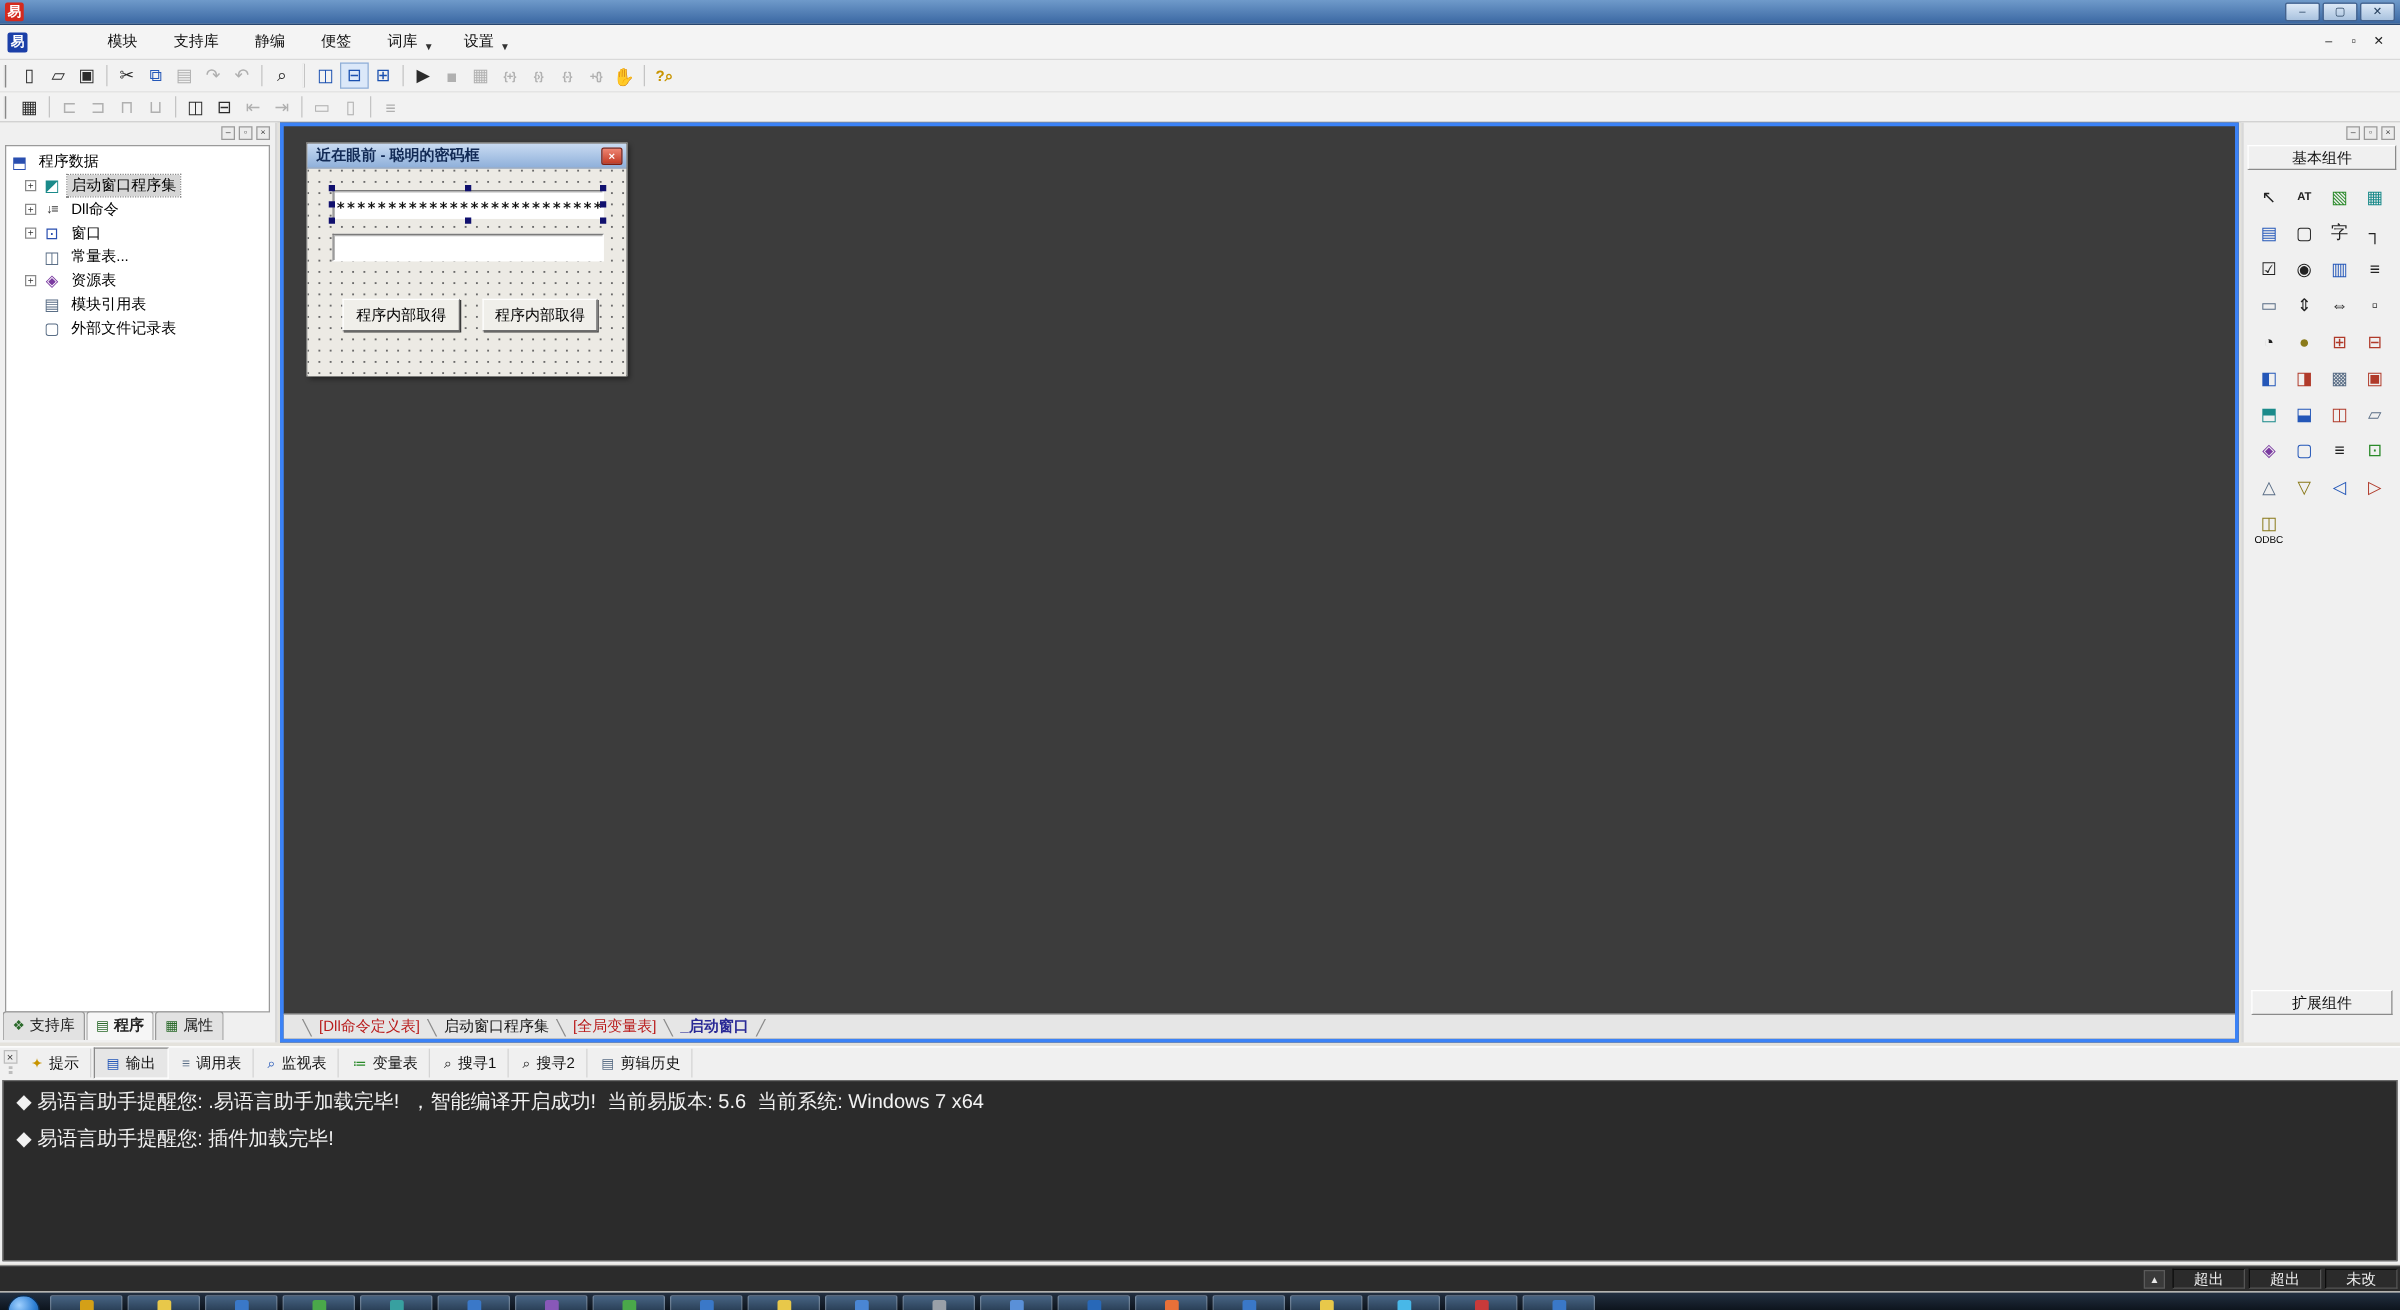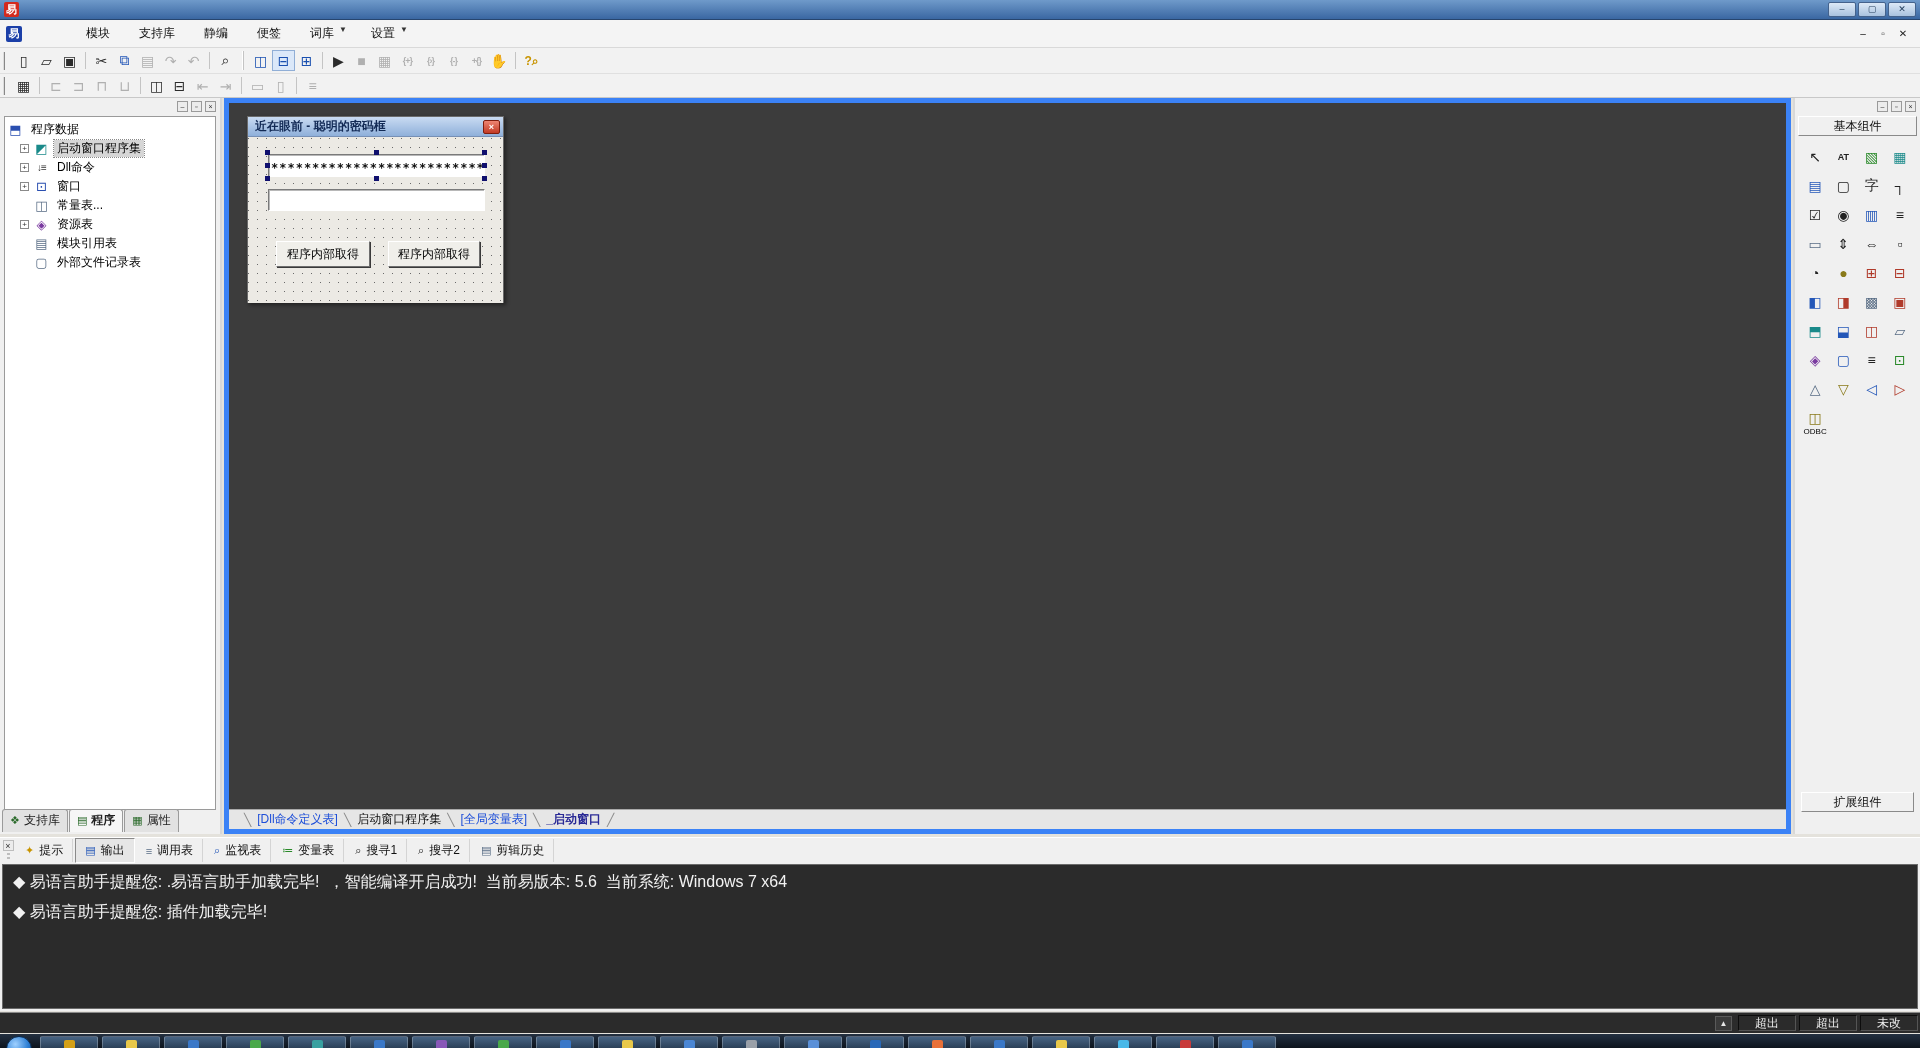--- a/index.html
+++ b/index.html
@@ -18,21 +18,21 @@
     background:linear-gradient(180deg,#dde9f7,#a9c2de); font-size:9px; line-height:12px;
     text-align:center; color:#27415f; }
 
   
   .menubar { position:absolute; left:0; top:20px; width:1920px; height:28px; background:#f4f4f4;
     border-bottom:1px solid #d9d9d9; display:flex; align-items:center; padding:0 4px; }
   .menu-eicon { width:16px; height:16px; background:#1b3fa8; color:#fff; font-size:11px; font-weight:bold;
     display:flex; align-items:center; justify-content:center; margin:0 6px 0 2px; border-radius:2px; }
   .menu-item { padding:4px 9px; color:#111; }
   .menu-right { display:flex; margin-left:46px; }
-  .menu-right .menu-item { padding:4px 12px; display:flex; align-items:flex-start; gap:5px; }
+  .menu-right .menu-item { padding:4px 12px; display:flex; align-items:flex-end; gap:5px; }
   .menu-arrow { font-size:8px; color:#333; }
   .mdi-controls { margin-left:auto; display:flex; gap:6px; padding-right:6px; }
   .mdi-btn { font-size:10px; color:#222; width:14px; text-align:center; }
 
   
   .toolbar { position:absolute; left:0; width:1920px; background:#f2f2f2; display:flex; align-items:center; }
   .toolbar1 { top:48px; height:26px; border-bottom:1px solid #e0e0e0; }
   .toolbar2 { top:74px; height:24px; border-bottom:1px solid #c8c8c8; }
   .grip { width:4px; height:18px; border-left:2px ridge #dcdcdc; margin:0 5px 0 3px; }
   .tbtn { min-width:23px; height:21px; display:flex; align-items:center; justify-content:center;
@@ -70,25 +70,25 @@
   .tlabel { color:#000; padding:0 3px; }
   .tree-row.selected .tlabel { background:#d6d6d6; outline:1px dotted #8a8a8a; }
   .left-tabs { position:absolute; left:2px; bottom:2px; display:flex; gap:1px; }
   .ltab { display:flex; align-items:center; gap:4px; border:1px solid #9a9a9a; border-bottom:none;
     background:#e2e2e2; padding:2px 7px 3px; font-size:12px; color:#222; border-radius:3px 3px 0 0; }
   .ltab.active { background:#f6f6f6; font-weight:bold; }
   .ltab-icon { font-size:11px; color:#2a6a2a; }
 
   
   .mdi { position:absolute; left:224px; top:0; width:1567px; height:736px; background:#3c3c3c;
-    border:5px solid #3b82f6; }
+    border:3px solid #3b82f6; }
   .mdi-tabbar { position:absolute; left:0; bottom:0; width:100%; height:20px; background:#e6e6e6;
     border-top:1px solid #aaa; display:flex; align-items:center; padding-left:14px; font-size:12px; }
   .mtab { padding:2px 5px; color:#111; white-space:nowrap; }
-  .mtab.green { color:#1d4ed8; }
+  .mtab.green { color:#b91c1c; }
   .mtab.active { font-weight:bold; color:#2a2a96; }
   .mtab.slash { color:#8a8a8a; padding:2px 1px; }
 
   
   .form-window { position:absolute; left:18px; top:13px; width:257px; height:187px;
     border:1px solid #6a6a6a; background:#eceae4; box-shadow:2px 2px 4px rgba(0,0,0,.45); }
   .form-titlebar { height:20px; background:linear-gradient(180deg,#c9dbf2,#8fb0da);
     border-bottom:1px solid #7790b5; display:flex; align-items:center; padding:0 3px 0 7px; }
   .form-title { color:#122a55; font-weight:bold; font-size:12px; }
   .form-close { margin-left:auto; width:17px; height:14px; background:linear-gradient(180deg,#ee8572,#c23a24);

